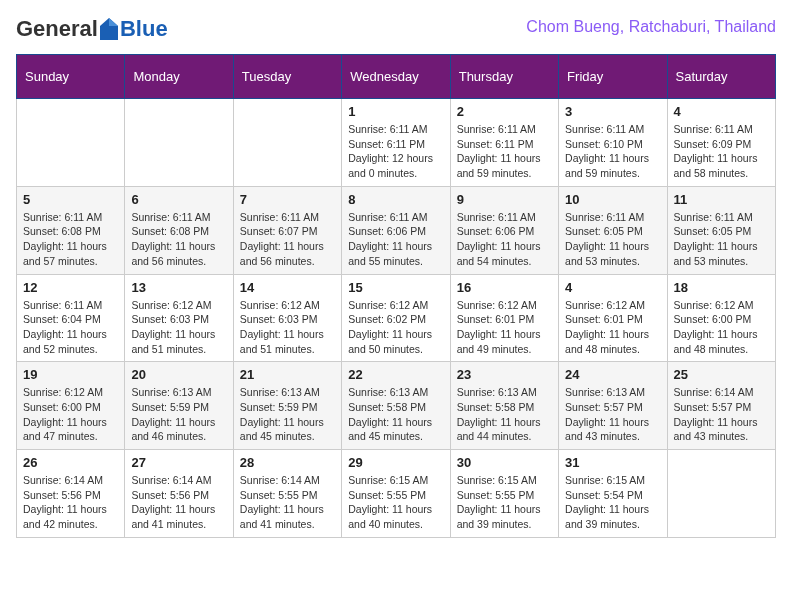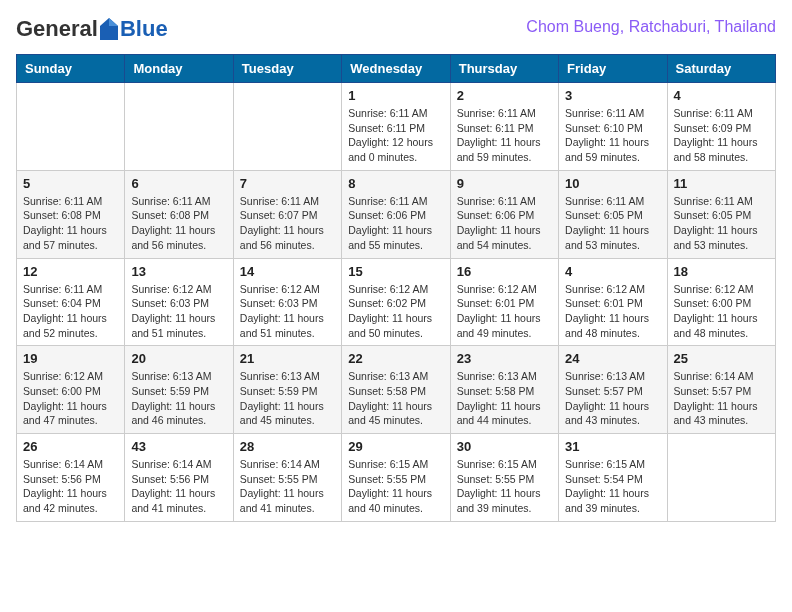--- a/index.html
+++ b/index.html
@@ -48,26 +48,26 @@
       font-size: 16px;
       color: #8b5cf6;
       margin-top: 2px;
     }
     .calendar {
       width: 100%;
       border-collapse: collapse;
       border: 1px solid #ccc;
     }
     .calendar th {
-      background: #0369a1;
+      background: #701a75;
       color: #fff;
       text-align: left;
-      padding: 6px 8px;
+      padding: 14px 8px;
       font-size: 13px;
-      font-weight: bold;
+      font-weight: normal;
       border: 1px solid #1a4a8f;
     }
     .calendar td {
       border: 1px solid #ccc;
       vertical-align: top;
       padding: 5px 6px;
       width: calc(100% / 7);
       min-height: 80px;
       background: #fff;
     }
@@ -231,21 +231,21 @@
           <div class="day-number">25</div>
           <div class="day-info">Sunrise: 6:14 AM<br>Sunset: 5:57 PM<br>Daylight: 11 hours and 43 minutes.</div>
         </td>
       </tr>
       <tr>
         <td>
           <div class="day-number">26</div>
           <div class="day-info">Sunrise: 6:14 AM<br>Sunset: 5:56 PM<br>Daylight: 11 hours and 42 minutes.</div>
         </td>
         <td>
-          <div class="day-number">43</div>
+          <div class="day-number">27</div>
           <div class="day-info">Sunrise: 6:14 AM<br>Sunset: 5:56 PM<br>Daylight: 11 hours and 41 minutes.</div>
         </td>
         <td>
           <div class="day-number">28</div>
           <div class="day-info">Sunrise: 6:14 AM<br>Sunset: 5:55 PM<br>Daylight: 11 hours and 41 minutes.</div>
         </td>
         <td>
           <div class="day-number">29</div>
           <div class="day-info">Sunrise: 6:15 AM<br>Sunset: 5:55 PM<br>Daylight: 11 hours and 40 minutes.</div>
         </td>

